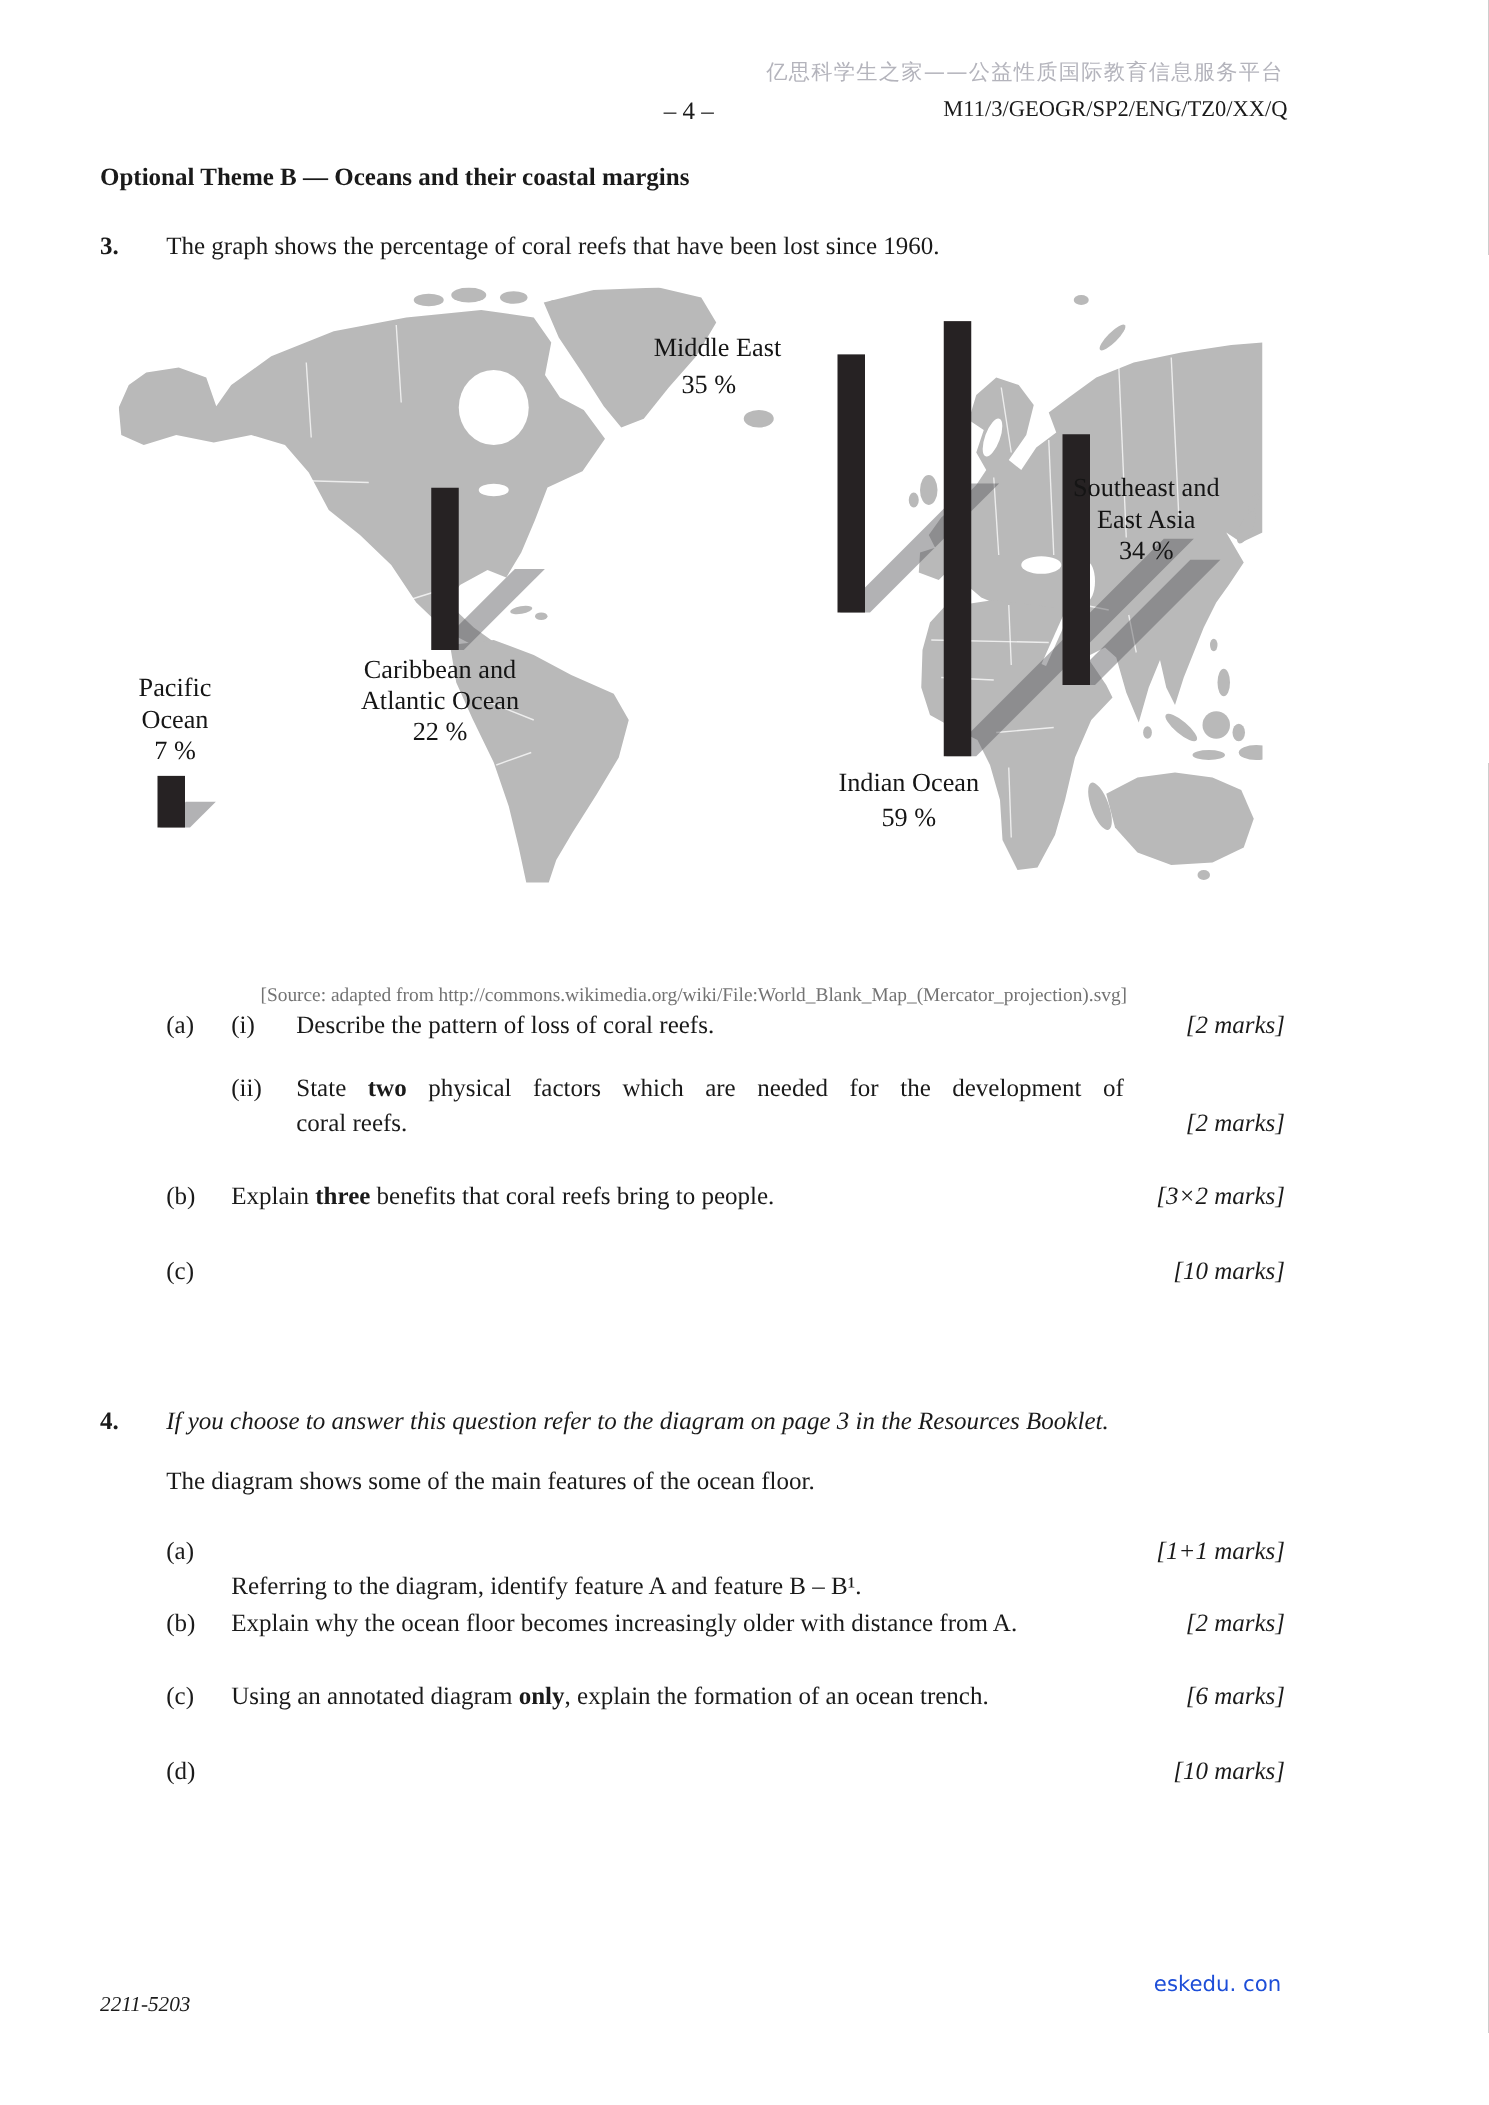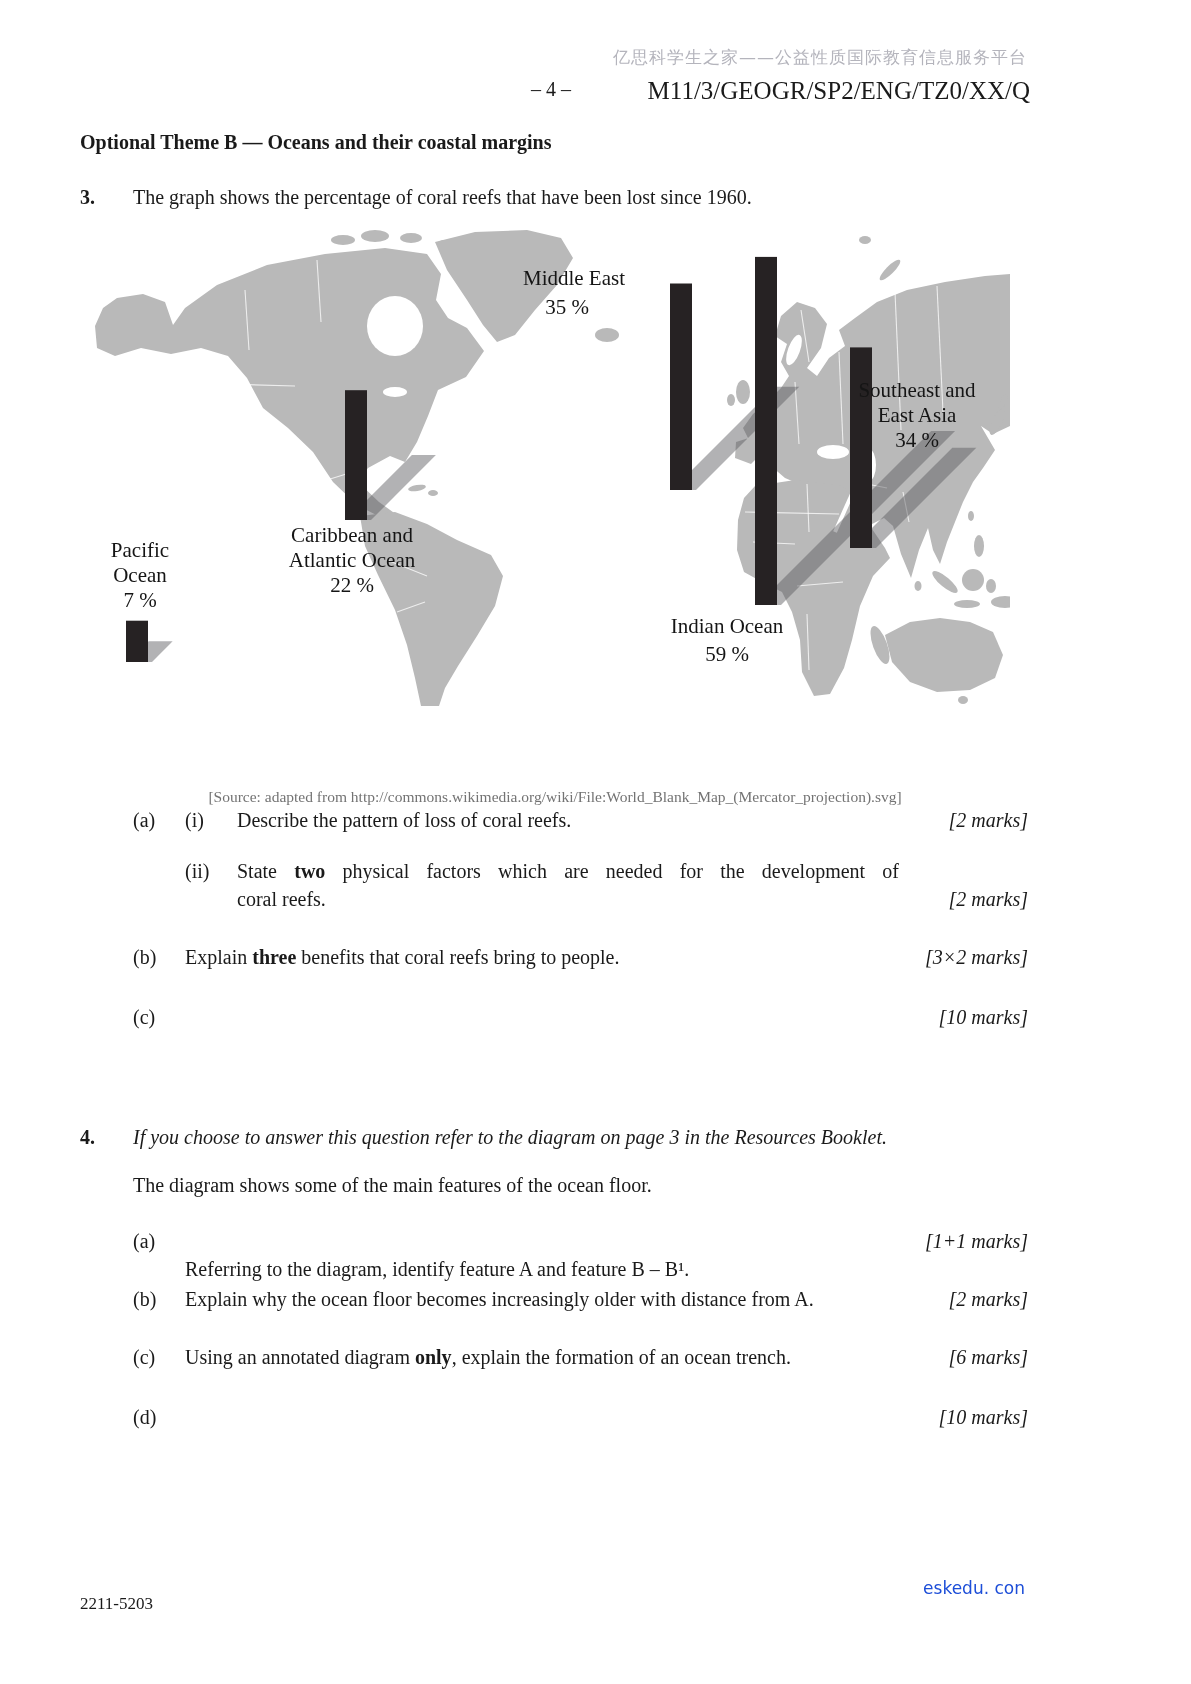--- a/index.html
+++ b/index.html
@@ -8,30 +8,30 @@
     width:1191px;height:1684px;
     background:#ffffff;
     margin:0 auto;
     font-family:"Liberation Serif", serif;
     color:#1a1a1a;
     overflow:hidden;
   }
   .abs{position:absolute;}
   .hdr-cjk{font-family:"DejaVu Sans", sans-serif;font-size:17px;color:#b4b4bc;letter-spacing:1px;}
   .pagenum{font-size:20px;}
-  .papercode{font-size:25px;}
+  .papercode{font-size:18px;}
   .sectitle{font-size:20px;font-weight:bold;}
   .qnum{font-size:20px;font-weight:bold;}
   .qtext{font-size:20px;}
   .italic{font-style:italic;}
   .marks{font-size:20px;font-style:italic;text-align:right;right:163px;}
   .plabel{font-size:20px;}
   .source{font-size:15.5px;color:#737373;text-align:center;}
   .justify1{text-align:justify;text-align-last:justify;}
-  .footcode{font-size:17px;}
+  .footcode{font-size:17px;font-style:italic;}
   .footwm{font-family:"DejaVu Sans", sans-serif;font-size:17px;color:#1d4ed8;text-align:left;}
   b{font-weight:bold;}
   
   .land{fill:var(--land,#b9b9b9);}
   .sea{fill:#ffffff;}
   .seastroke{stroke:#ffffff;fill:none;}
   .border{stroke:#ffffff;stroke-width:1.1;opacity:.75;fill:none;}
   .bar-shadow{fill:var(--shadow,rgba(95,95,98,.48));}
   .bar-rect{fill:var(--bar,#262223);}
   .maplabel{fill:#151515;font-family:"Liberation Serif",serif;font-size:21px;text-anchor:middle;}

